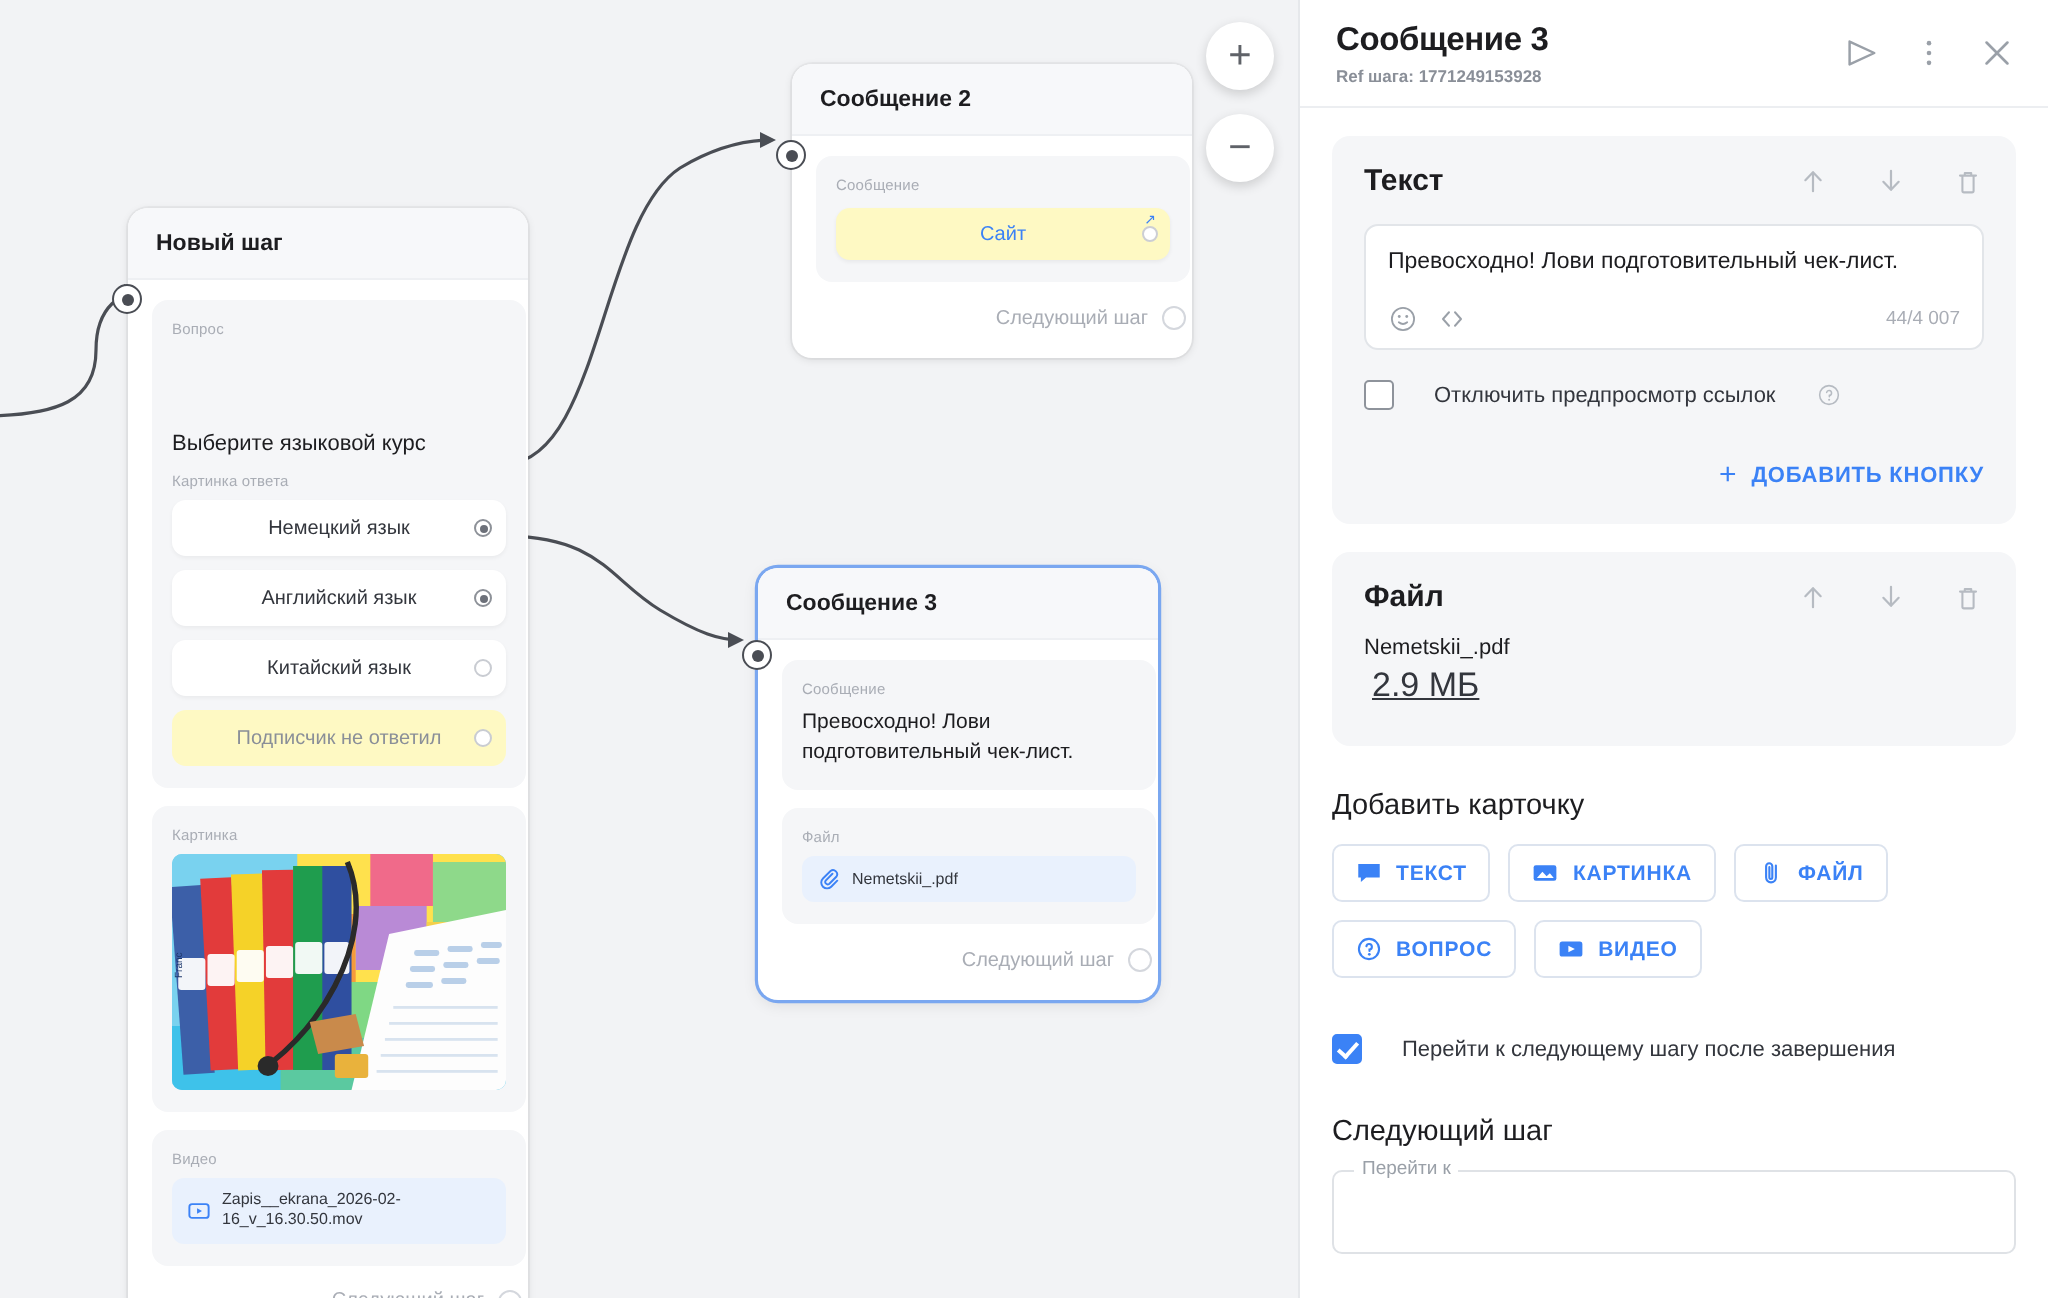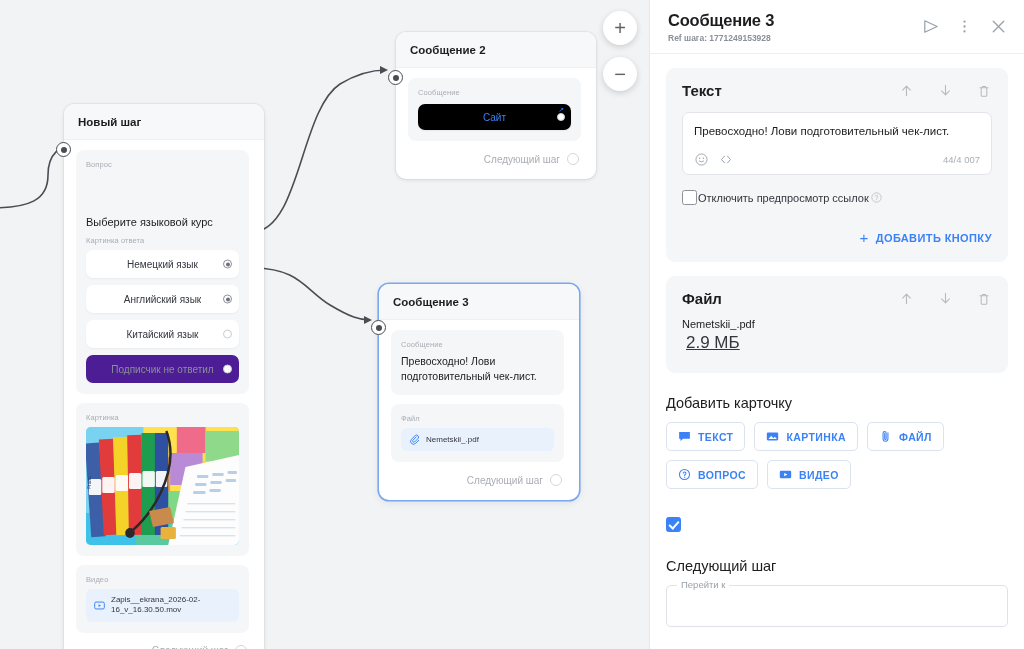--- a/index.html
+++ b/index.html
@@ -28,21 +28,21 @@
     box-shadow: 0 1px 4px rgba(0,0,0,.10), 0 0 0 1px rgba(0,0,0,.035);
   }
   .node.selected { box-shadow: 0 0 0 1.6px #7aa7f0, 0 2px 8px rgba(0,0,0,.10); }
   .node-head {
     background: #f7f8fa;
     border-radius: 10px 10px 0 0;
     padding: 12px 14px 11px 14px;
     font-size: 11.5px; font-weight: bold; color: #1d1d20;
     border-bottom: 1px solid #eef0f3;
   }
-  .node-body { padding: 10px 15px 8px 12px; }
+  .node-body { padding: 10px 1px 8px 12px; }
 
   .card {
     background: #f5f6f8;
     border-radius: 8px;
     padding: 10px 10px 11px 10px;
     margin-bottom: 9px;
   }
   .card-lbl { font-size: 7.5px; color: #a9adb5; margin-bottom: 5px; letter-spacing: .1px; }
   .card-q { font-size: 11px; color: #1d1d20; margin-bottom: 8px; margin-top: 47px; }
   .card-msg { font-size: 10.5px; color: #1d1d20; line-height: 1.45; }
@@ -50,36 +50,36 @@
   .opt {
     position: relative;
     background: #ffffff;
     border-radius: 7px;
     height: 28px;
     display: flex; align-items: center; justify-content: center;
     font-size: 10px; color: #33363d;
     margin-bottom: 7px;
     box-shadow: 0 1px 2px rgba(0,0,0,.05);
   }
-  .opt.muted { background: #4c1d95; color: #8a8f98; box-shadow: none; }
+  .opt.muted { background: #fef9c3; color: #8a8f98; box-shadow: none; }
   .opt-dot {
     position: absolute; right: 7px; top: 50%; transform: translateY(-50%);
     width: 9px; height: 9px; border-radius: 50%;
     border: 1px solid #c9ccd2; background: #fff;
   }
   .opt-dot.on { border-color: #8d9198; background: #fff; }
   .opt-dot.on::after {
     content: ""; position: absolute; left: 50%; top: 50%;
     width: 4px; height: 4px; border-radius: 50%; background: #6c7079;
     transform: translate(-50%,-50%);
   }
 
   .btn-pill {
     position: relative;
-    background: #000000; border-radius: 7px; height: 26px;
+    background: #fef9c3; border-radius: 7px; height: 26px;
     display: flex; align-items: center; justify-content: center;
     font-size: 10px; color: #3b82f6; font-weight: 500;
     box-shadow: 0 1px 2px rgba(0,0,0,.06);
     margin-top: 7px;
     text-align: right;
   }
   .btn-pill .ext { position: absolute; right: 7px; top: 2px; font-size: 7px; color: #3b82f6; }
   .btn-pill .hole {
     position: absolute; right: 6px; top: 50%; transform: translateY(-50%);
     width: 8px; height: 8px; border-radius: 50%; border: 1px solid #ccced4; background: #fff;
@@ -153,21 +153,21 @@
   }
   .textbox-val { font-size: 11.5px; color: #1d1d20; line-height: 1.4; }
   .textbox-bar {
     display: flex; align-items: center; justify-content: space-between;
     margin-top: 13px; color: #9aa0a8;
   }
   .tb-left { display: flex; align-items: center; gap: 9px; }
   .tb-left span { cursor: pointer; display: flex; }
   .tb-count { font-size: 9.5px; color: #a9adb5; }
 
-  .chkrow { display: flex; align-items: center; gap: 1px; margin-top: 15px; }
+  .chkrow { display: flex; align-items: center; gap: 20px; margin-top: 15px; }
   .chkbox {
     width: 15px; height: 15px; border: 1.6px solid #8e939b; border-radius: 2.5px;
     background: #fff; flex: none; cursor: pointer;
   }
   .chkbox.on { background: #3b82f6; border-color: #3b82f6; position: relative; }
   .chkbox.on::after {
     content: ""; position: absolute; left: 4px; top: 1px;
     width: 4px; height: 8px; border: solid #fff; border-width: 0 2px 2px 0;
     transform: rotate(42deg);
   }
@@ -553,20 +553,21 @@
                 <rect x="1" y="3.4" width="14" height="9.2" rx="1.6" fill="#3b82f6"></rect>
                 <polygon points="6.4,6 10.4,8 6.4,10" fill="#fff"></polygon>
               </svg>
           </span>
           <span>ВИДЕО</span>
         </button>
       </div>
 
       <div class="chkrow" style="margin-top:28px;">
         <span class="chkbox on"></span>
+        <span class="chklbl">Перейти к следующему шагу после завершения</span>
       </div>
 
       <div class="nextsec">
         <div class="sec-title" style="margin-top:0;">Следующий шаг</div>
         <div class="selectwrap">
           <div class="selectbox"></div>
           <span class="selectlbl">Перейти к</span>
         </div>
       </div>
 

